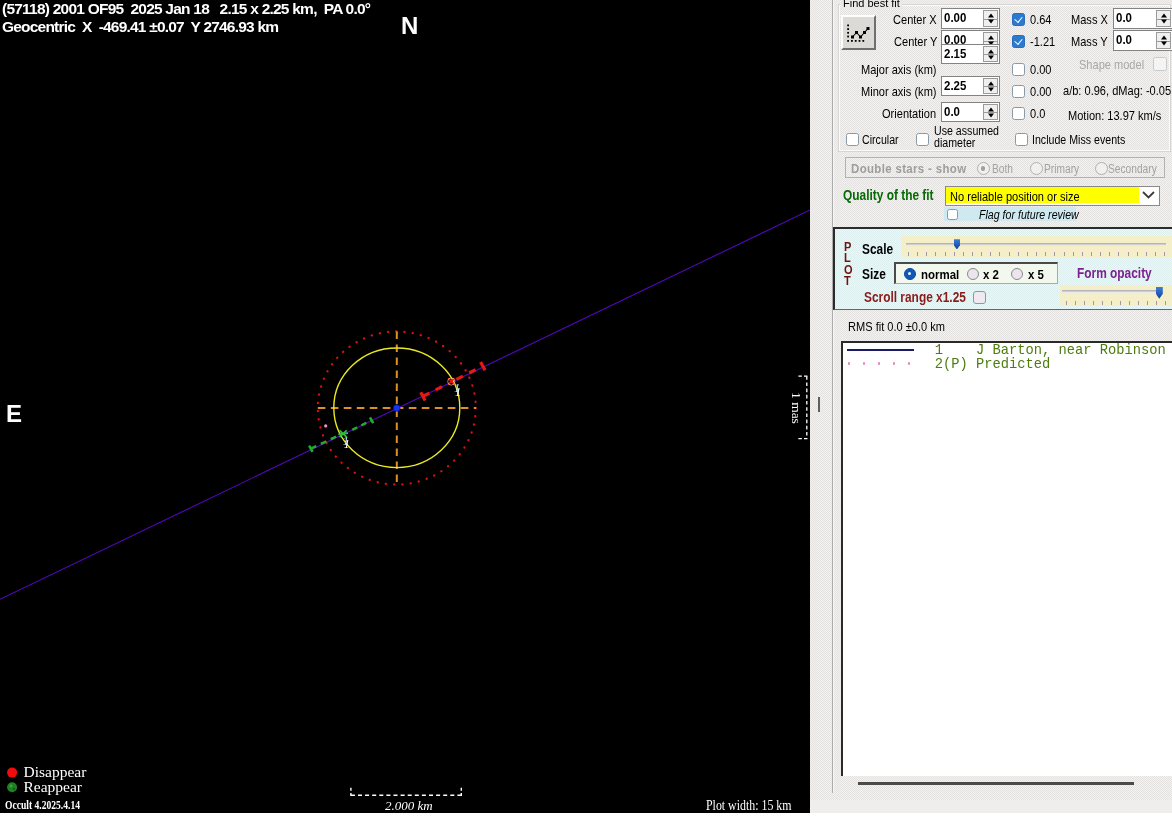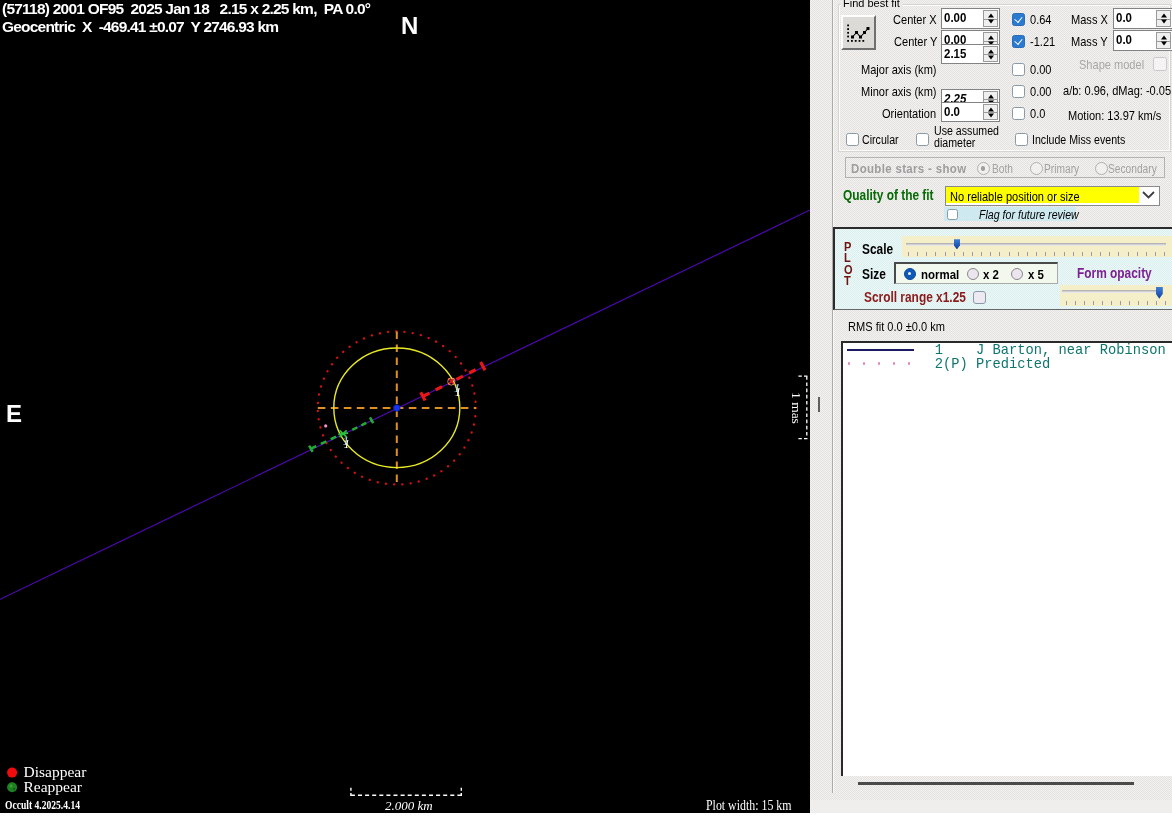--- a/index.html
+++ b/index.html
@@ -205,21 +205,21 @@
       <span class="dn">
         <i class="tri-d"></i>
       </span>
     </span>
   </div>
 <div class="cb" style="left:1012px;top:63px;"></div>
 <div class="lbl" style="left:1030px;top:62px;">0.00</div>
 <div class="lbl" style="left:1079.4px;top:57px;color:#a8a8a8;">Shape model</div>
 <div class="cb dis" style="left:1153px;top:57px;width:12px;height:12px;"></div>
 <div class="lbl" style="left:861px;top:83.5px;">Minor axis (km)</div>
-<div class="ebox" style="left:941px;top:89px;width:57px;height:18px;font-style:italic;">
+<div class="ebox" style="left:941px;top:76px;width:57px;height:18px;">
     <span class="tx">2.25</span>
     <span class="spin">
       <span class="up">
         <i class="tri-u"></i>
       </span>
       <span class="dn">
         <i class="tri-d"></i>
       </span>
     </span>
   </div>
@@ -292,20 +292,20 @@
 <div class="cb" style="left:973px;top:290.8px;border-radius:3px;background:#efe9f1;"></div>
 <div class="abs" style="left:1060px;top:285px;width:112px;height:20.5px;background:#f4eec9;"></div>
 <div class="abs" style="left:1062px;top:290.3px;width:100px;height:3px;background:linear-gradient(#a8a8a8,#f5f5f5);"></div>
 <div class="abs" style="left:1066px;top:301px;width:103px;height:3.5px;background:repeating-linear-gradient(90deg,#a894a8 0 1px,transparent 1px 9px);"></div>
 <div class="abs" style="left:1155.8px;top:286.8px;width:7px;height:12px;background:linear-gradient(#3d7fd8,#10409f);clip-path:polygon(0 0,100% 0,100% 58%,50% 100%,0 58%);"></div>
 
 <div class="lbl" style="left:848px;top:318.6px;">RMS fit 0.0 ±0.0 km</div>
 
 <div class="abs" style="left:841px;top:341px;width:331px;height:433px;background:#fff;border-top:2px solid #2a2a2a;border-left:2px solid #2a2a2a;"></div>
 <div class="abs" style="left:846.5px;top:349px;width:67.5px;height:2.2px;background:#1b1b63;"></div>
-<div class="abs" style="left:934.8px;top:344.3px;font-family:'Liberation Mono',monospace;font-size:13.75px;color:#0f766e;white-space:pre;line-height:13.3px;">1    J Barton, near Robinson<br>2(P) Predicted</div>
+<div class="abs" style="left:934.8px;top:344.3px;font-family:'Liberation Mono',monospace;font-size:13.75px;color:#4d7c0f;white-space:pre;line-height:13.3px;">1    J Barton, near Robinson<br>2(P) Predicted</div>
 <div class="abs" style="left:847.5px;top:362.3px;width:2.6px;height:2.6px;border-radius:50%;background:#e287b8;"></div>
 <div class="abs" style="left:862.6px;top:362.3px;width:2.6px;height:2.6px;border-radius:50%;background:#e287b8;"></div>
 <div class="abs" style="left:877.7px;top:362.3px;width:2.6px;height:2.6px;border-radius:50%;background:#e287b8;"></div>
 <div class="abs" style="left:892.8px;top:362.3px;width:2.6px;height:2.6px;border-radius:50%;background:#e287b8;"></div>
 <div class="abs" style="left:907.9px;top:362.3px;width:2.6px;height:2.6px;border-radius:50%;background:#e287b8;"></div>
 
 <div class="abs" style="left:858px;top:782px;width:276px;height:3.2px;background:#4a4a4a;"></div>
 
 </body></html>

